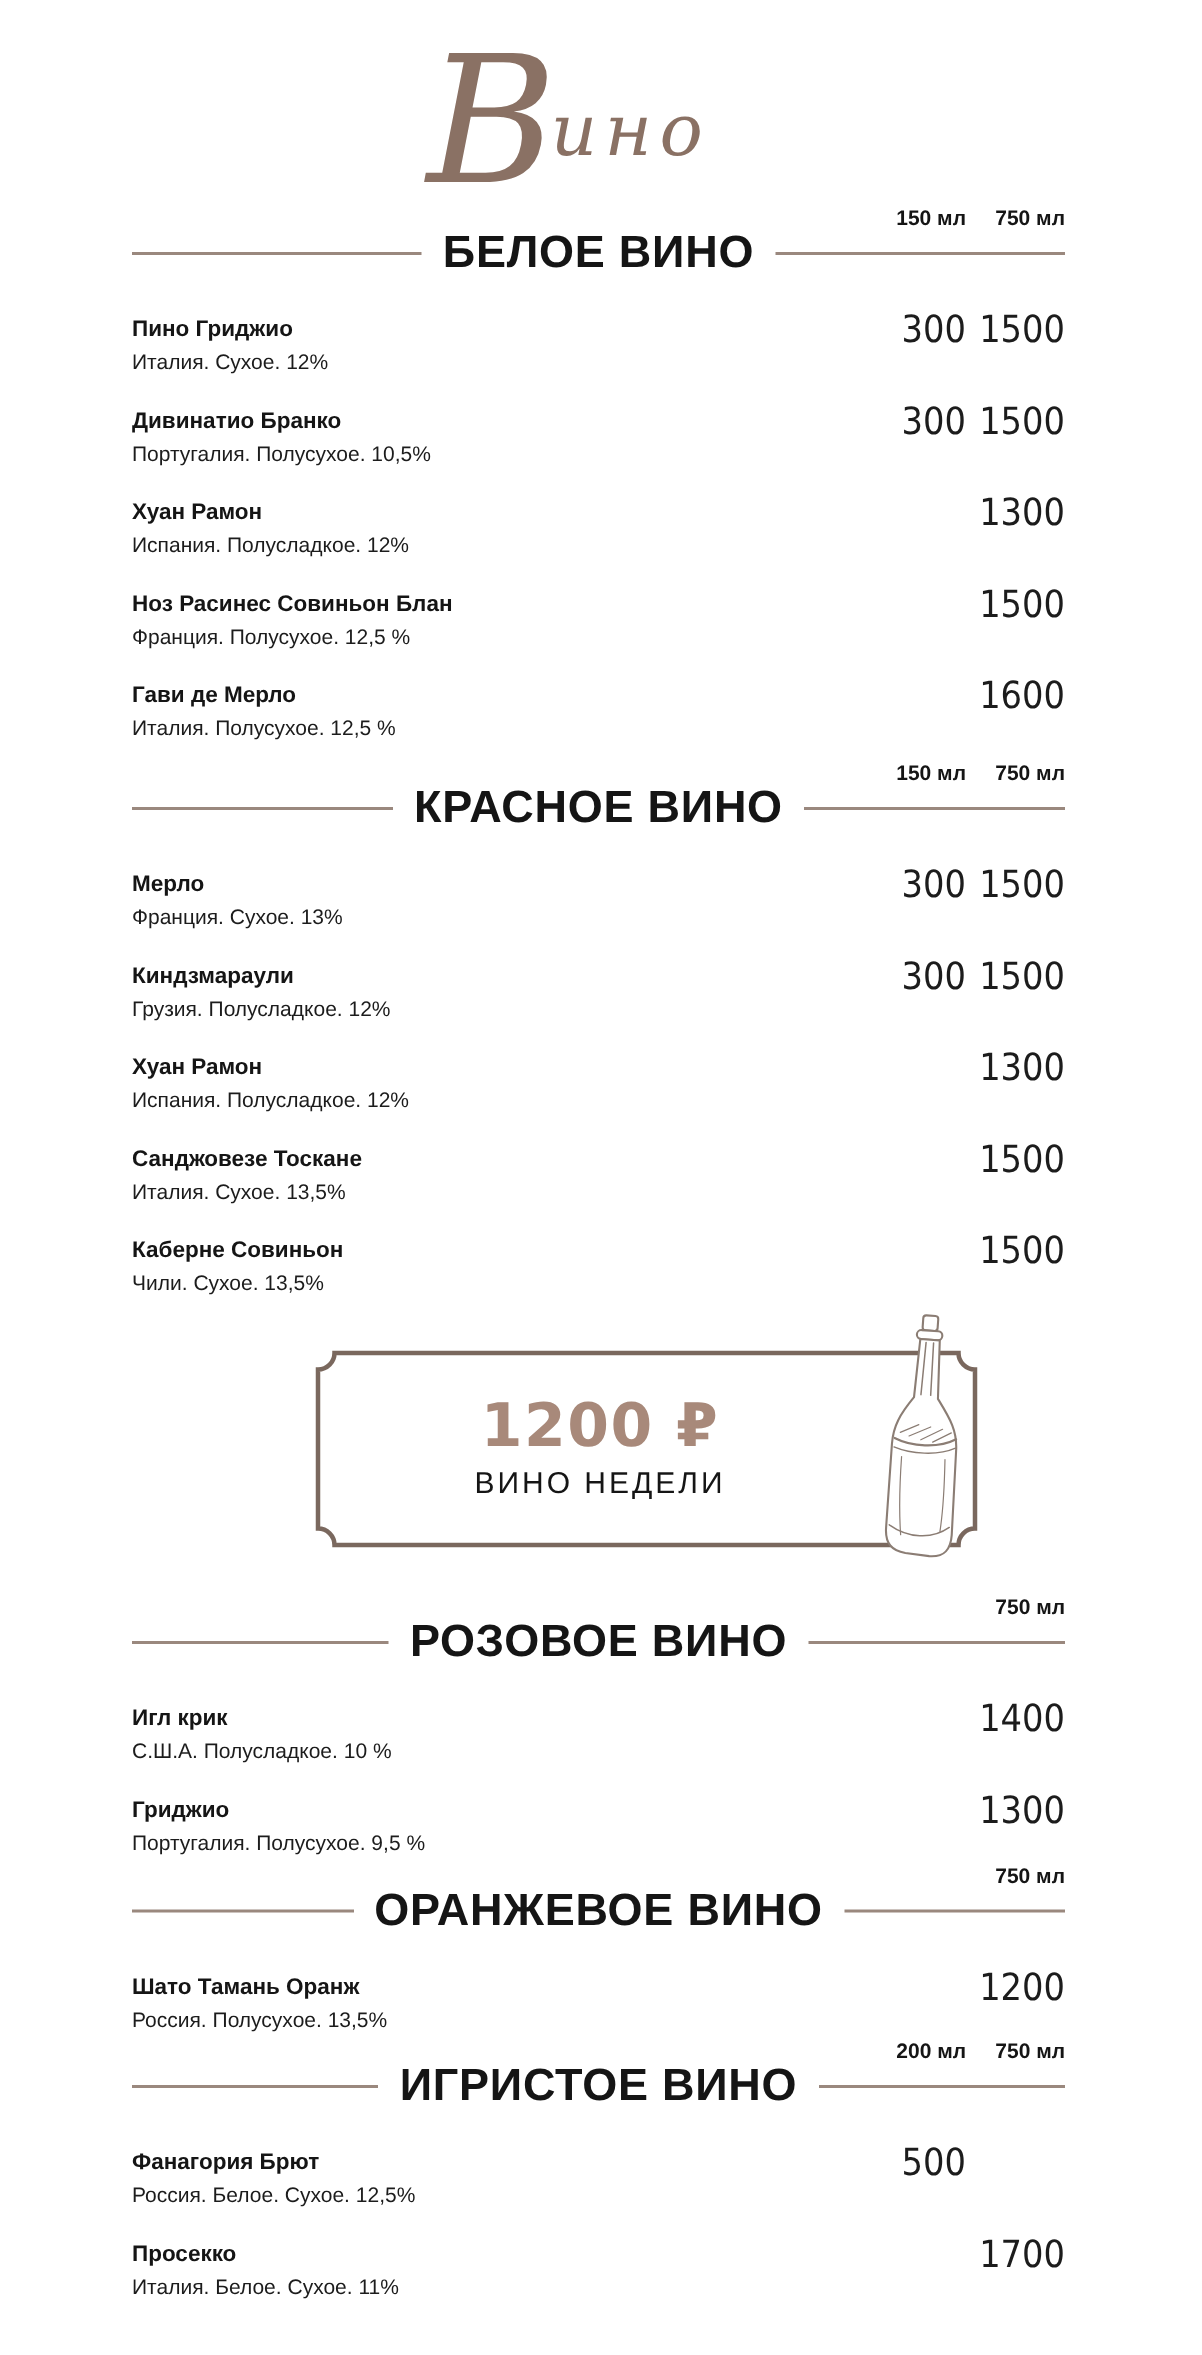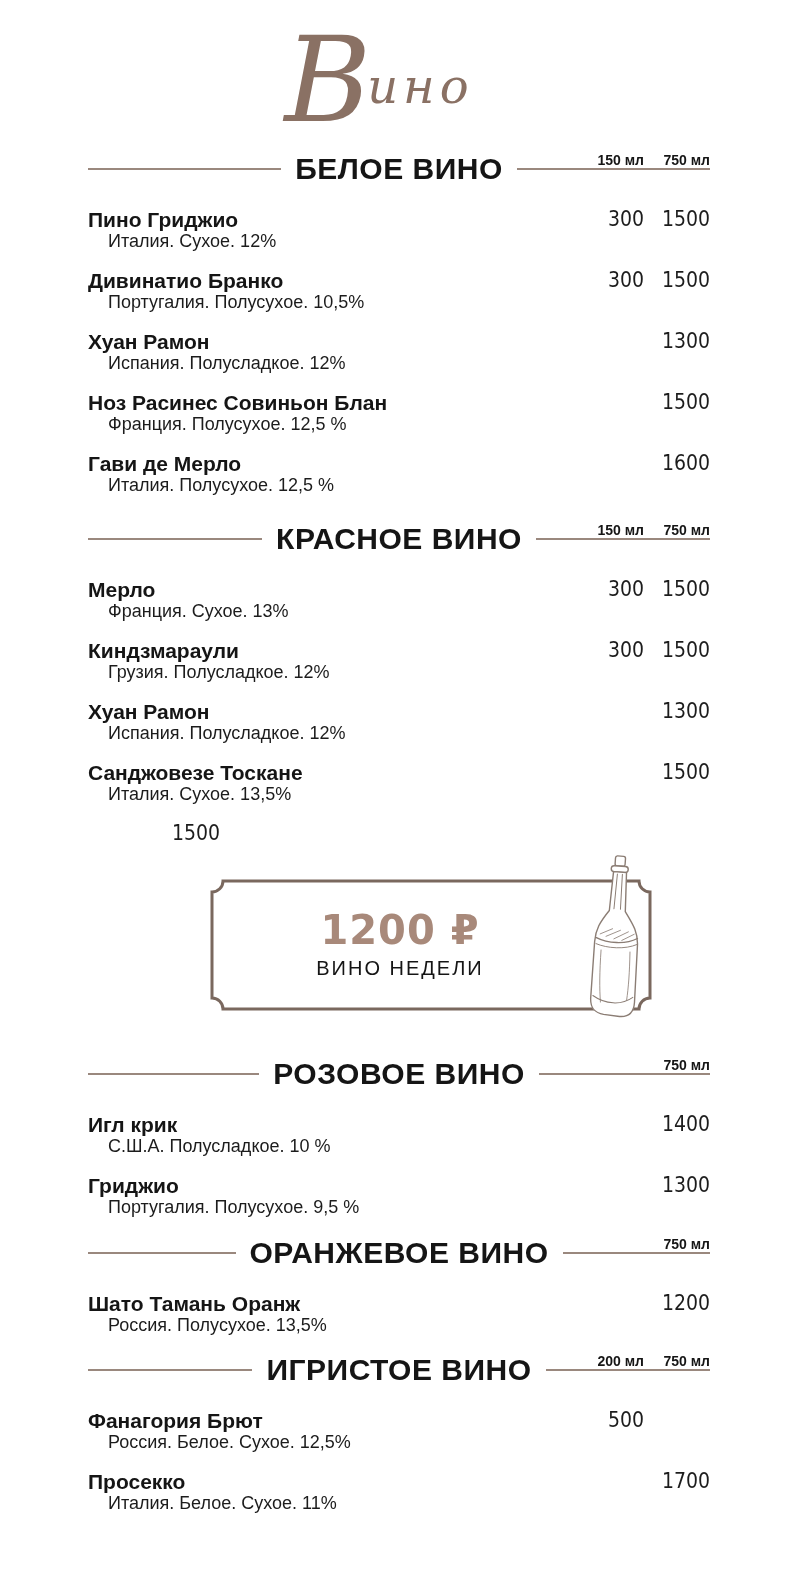--- a/index.html
+++ b/index.html
@@ -17,29 +17,29 @@
     white-space:nowrap;
   }
   .logo-b{font-size:118px;line-height:140px;letter-spacing:-4px;}
   .logo-rest{font-size:48px;letter-spacing:5px;vertical-align:18px;}
 
   
   .sec-head{display:flex;align-items:center;gap:14px;margin-bottom:22px;}
   .rule{height:2px;background:#9a887e;flex:1;align-self:center;}
   .rule.right{position:relative;}
   .sec-title{margin:0;font-size:30px;font-weight:bold;letter-spacing:.5px;color:#151515;white-space:nowrap;text-align:center;}
-  .cols{position:absolute;right:0;bottom:2px;display:flex;}
+  .cols{position:absolute;right:0;bottom:17px;display:flex;}
   .cols span{width:66px;text-align:right;font-size:14px;font-weight:bold;color:#151515;white-space:nowrap;}
 
   
   .row{display:flex;align-items:flex-start;margin-bottom:17px;}
   .info{flex:1;min-width:0;}
-  .name{font-size:21px;font-weight:bold;line-height:23px;color:#151515;}
-  .desc{font-size:18px;line-height:21px;color:#1c1c1c;margin-left:20px;}
-  .p{width:66px;text-align:right;font-size:21px;line-height:23px;color:#1c1c1c;
+  .name{font-size:15px;font-weight:bold;line-height:23px;color:#151515;}
+  .desc{font-size:14px;line-height:21px;color:#1c1c1c;}
+  .p{width:66px;text-align:right;font-size:25px;line-height:23px;color:#1c1c1c;
      font-family:"DejaVu Sans","Liberation Sans",sans-serif;font-stretch:condensed;}
 
   .sec{margin-top:0;}
   .sec + .sec{margin-top:26px;}
 
   
   .banner{position:relative;width:442px;height:132px;margin:34px 0 46px 122px;}
   .ticket{position:absolute;left:0;top:0;}
   .banner-text{position:absolute;left:0;right:78px;top:50%;transform:translateY(-52%);text-align:center;margin-left:16px;}
   .banner-price{font-size:40px;font-weight:bold;color:#a8897a;
@@ -146,20 +146,24 @@
     </div>
     <div class="row">
       <div class="info">
         <div class="name">Санджовезе Тоскане</div>
         <div class="desc">Италия. Сухое. 13,5%</div>
       </div>
       <div class="p"></div>
       <div class="p">1500</div>
     </div>
     <div class="row">
+      <div class="info">
+        <div class="name">Каберне Совиньон</div>
+        <div class="desc">Чили. Сухое. 13,5%</div>
+      </div>
       <div class="p"></div>
       <div class="p">1500</div>
     </div>
   </div>
 
   <div class="banner">
     <svg class="ticket" width="442" height="132" viewBox="0 0 442 132">
       <path d="M13,2 H429 A11,11 0 0 0 440,13 V119 A11,11 0 0 0 429,130 H13 A11,11 0 0 0 2,119 V13 A11,11 0 0 0 13,2 Z" fill="none" stroke="#7a685e" stroke-width="3"></path>
     </svg>
     <div class="banner-text">

